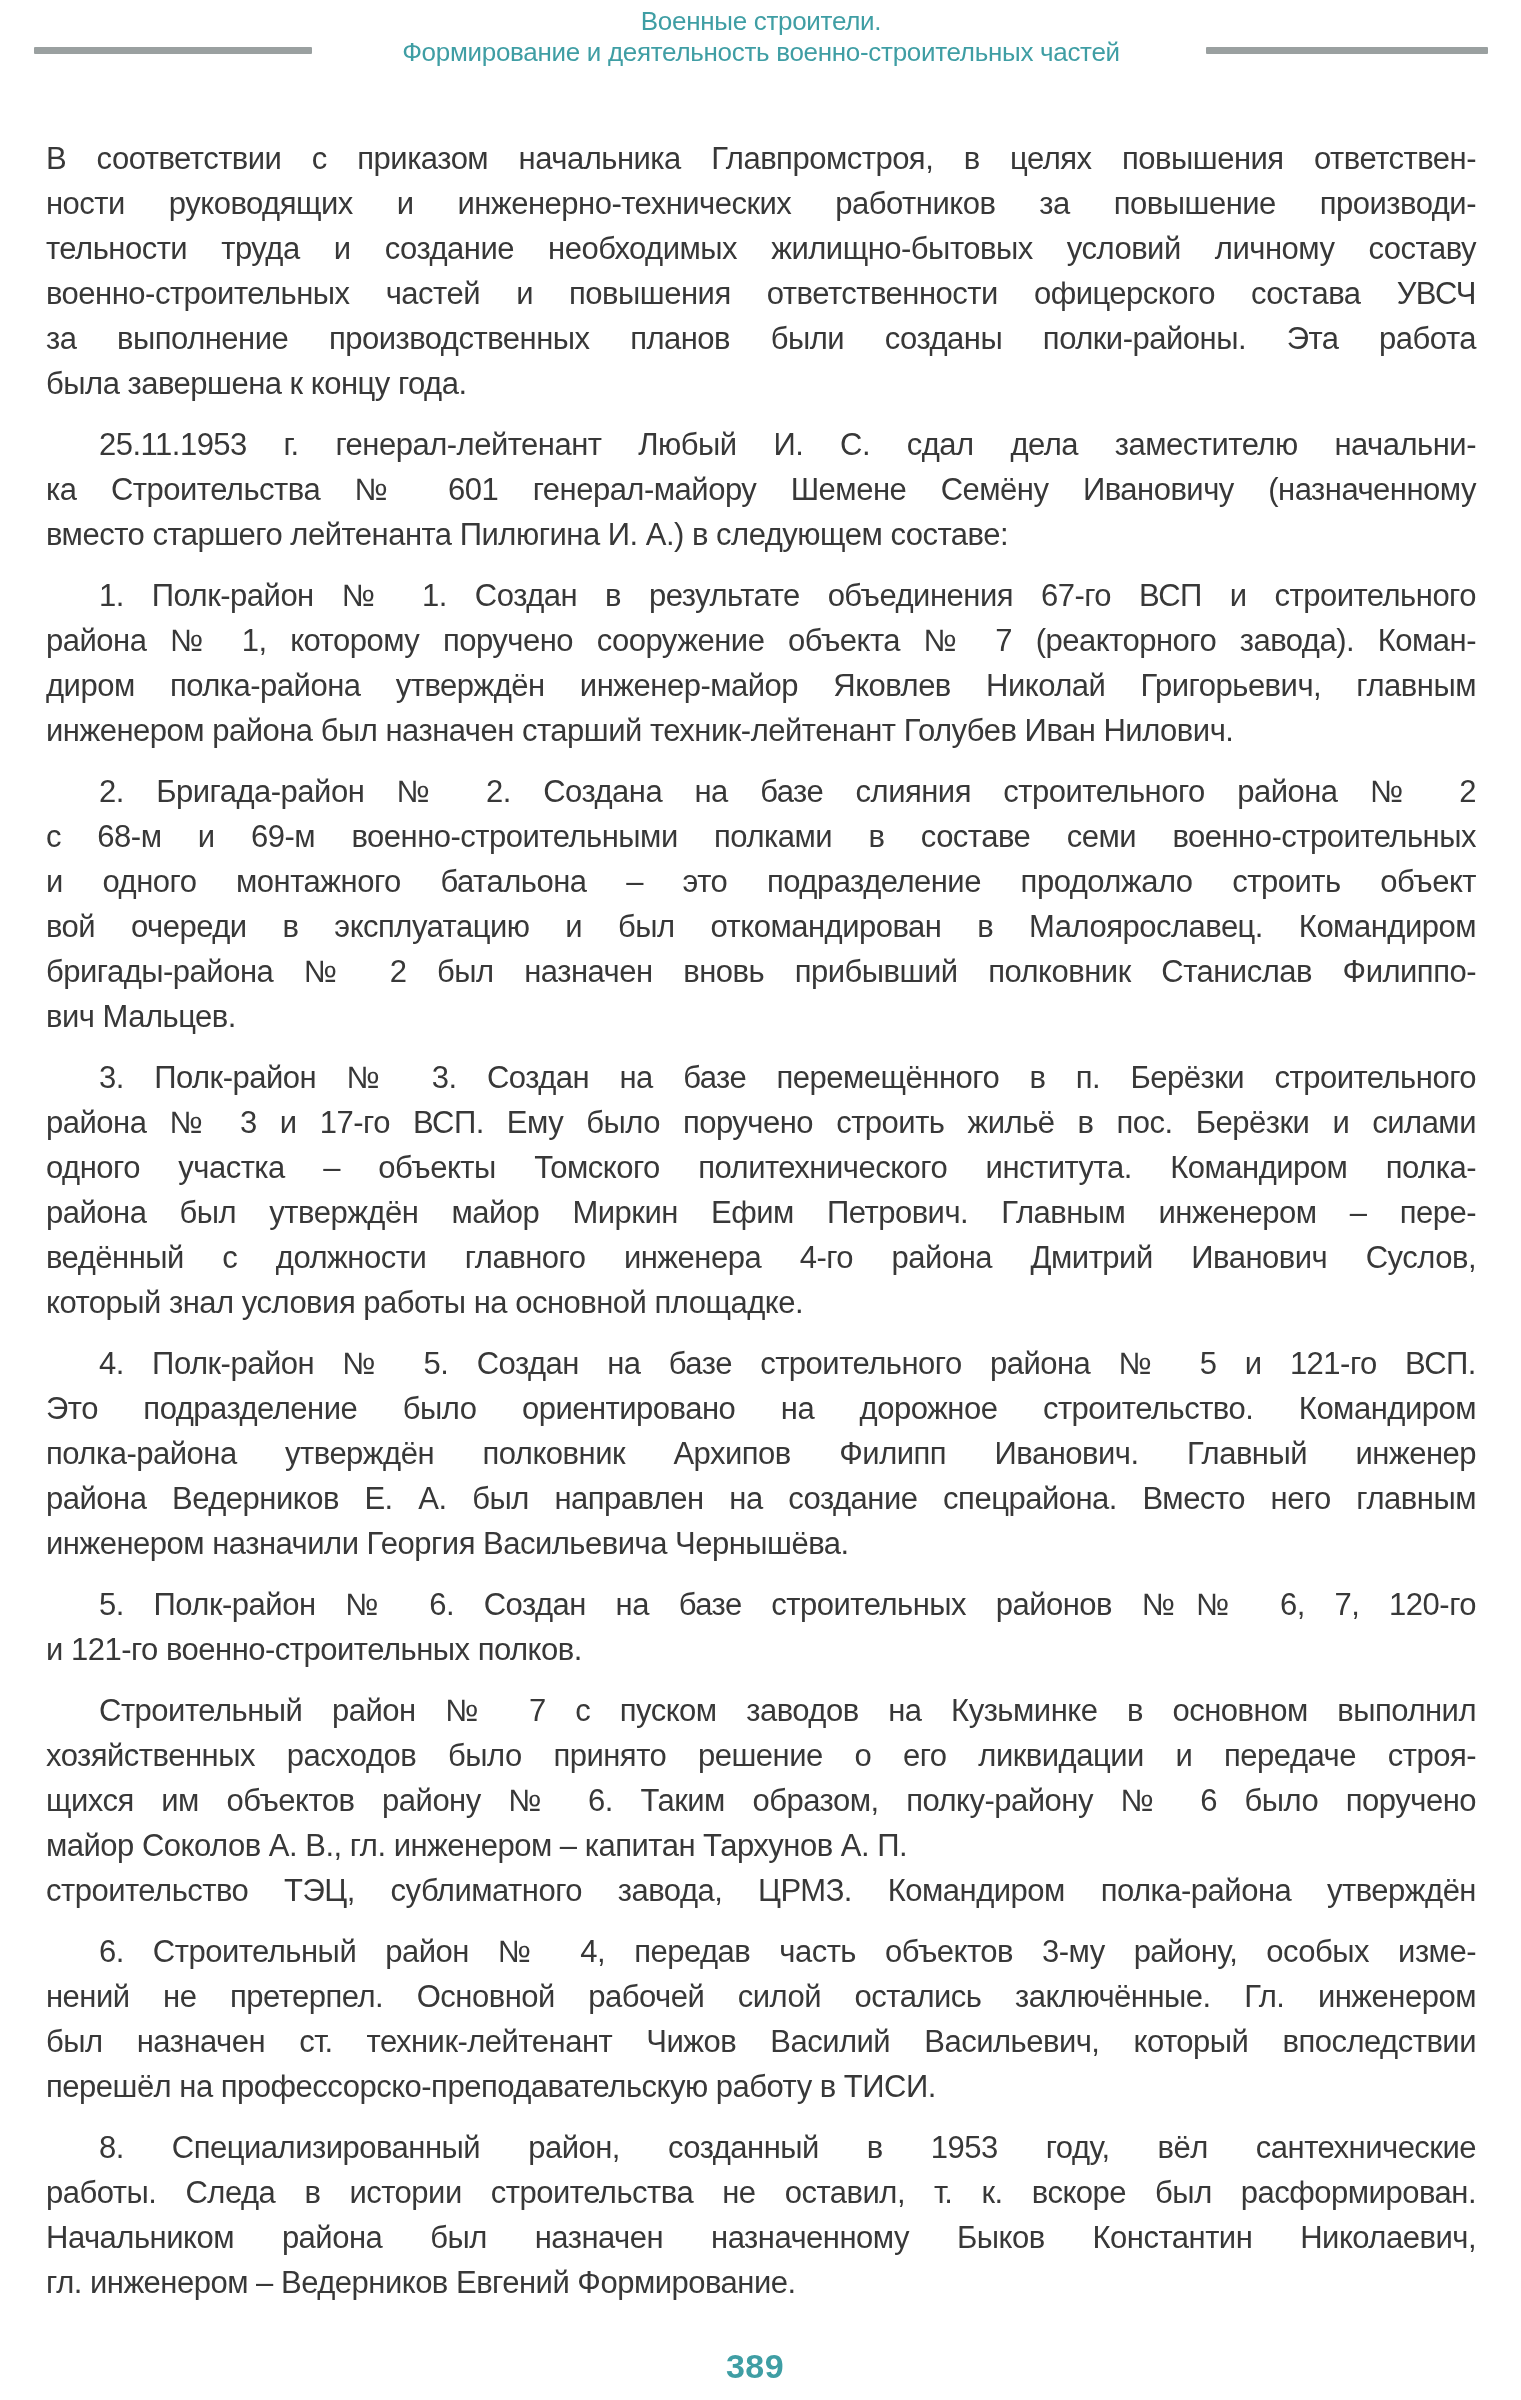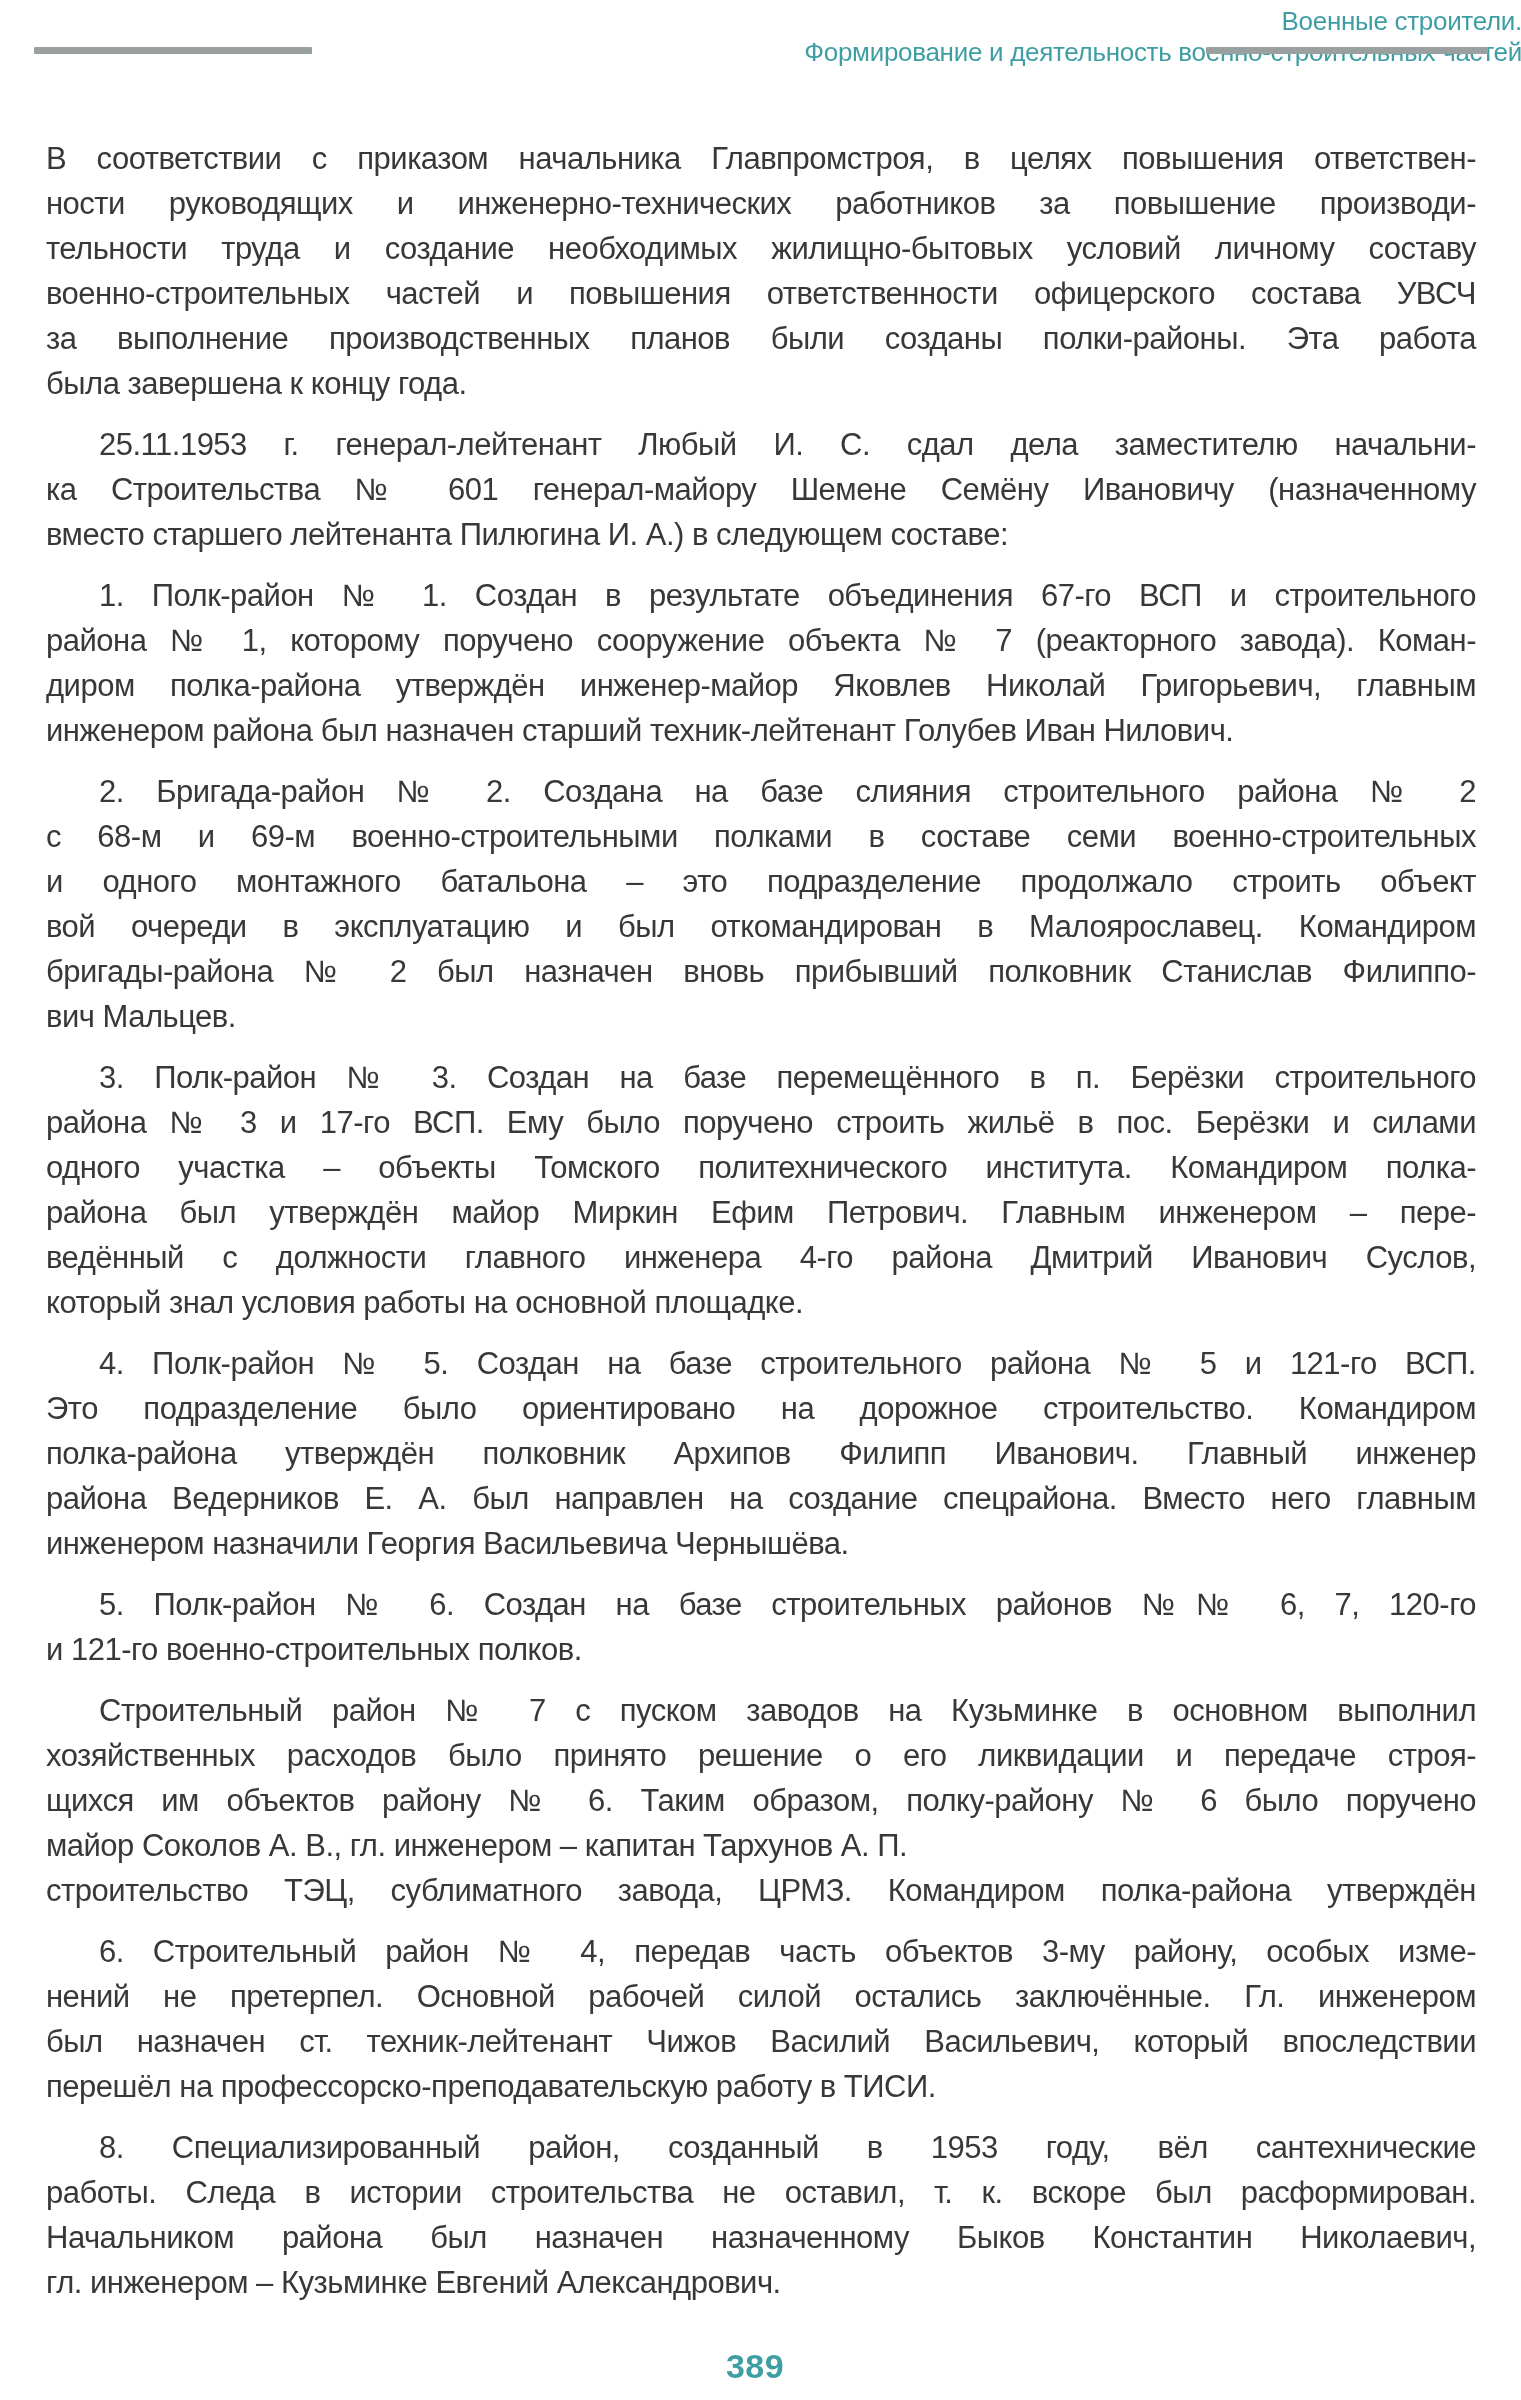--- a/index.html
+++ b/index.html
@@ -8,21 +8,21 @@
     width: 1522px;
     height: 2401px;
     background: #ffffff;
     font-family: "Liberation Sans", sans-serif;
     overflow: hidden;
   }
   
   .running-header {
     position: absolute;
     top: 5.7px; left: 0; right: 0;
-    text-align: right;
+    text-align: center;
     color: var(--accent, #3f9ea4);
   }
   .header-line {
     font-size: 26px;
     line-height: 31px;
     letter-spacing: -0.3px;
     font-weight: 500;
   }
   .rule {
     position: absolute;
@@ -134,20 +134,20 @@
       <div class="para">
         <div class="line indent">6. Строительный район № 4, передав часть объектов 3-му району, особых изме-</div>
         <div class="line">нений не претерпел. Основной рабочей силой остались заключённые. Гл. инженером</div>
         <div class="line">был назначен ст. техник-лейтенант Чижов Василий Васильевич, который впоследствии</div>
         <div class="line last">перешёл на профессорско-преподавательскую работу в ТИСИ.</div>
       </div>
       <div class="para">
         <div class="line indent">8. Специализированный район, созданный в 1953 году, вёл сантехнические</div>
         <div class="line">работы. Следа в истории строительства не оставил, т. к. вскоре был расформирован.</div>
         <div class="line">Начальником района был назначен назначенному Быков Константин Николаевич,</div>
-        <div class="line last">гл. инженером – Кузьминке Евгений Александрович.</div>
+        <div class="line last">гл. инженером – Ведерников Евгений Формирование.</div>
       </div>
     </div>
 
   <div class="page-number">389</div>
 
 </div>
 
 
 </body></html>

